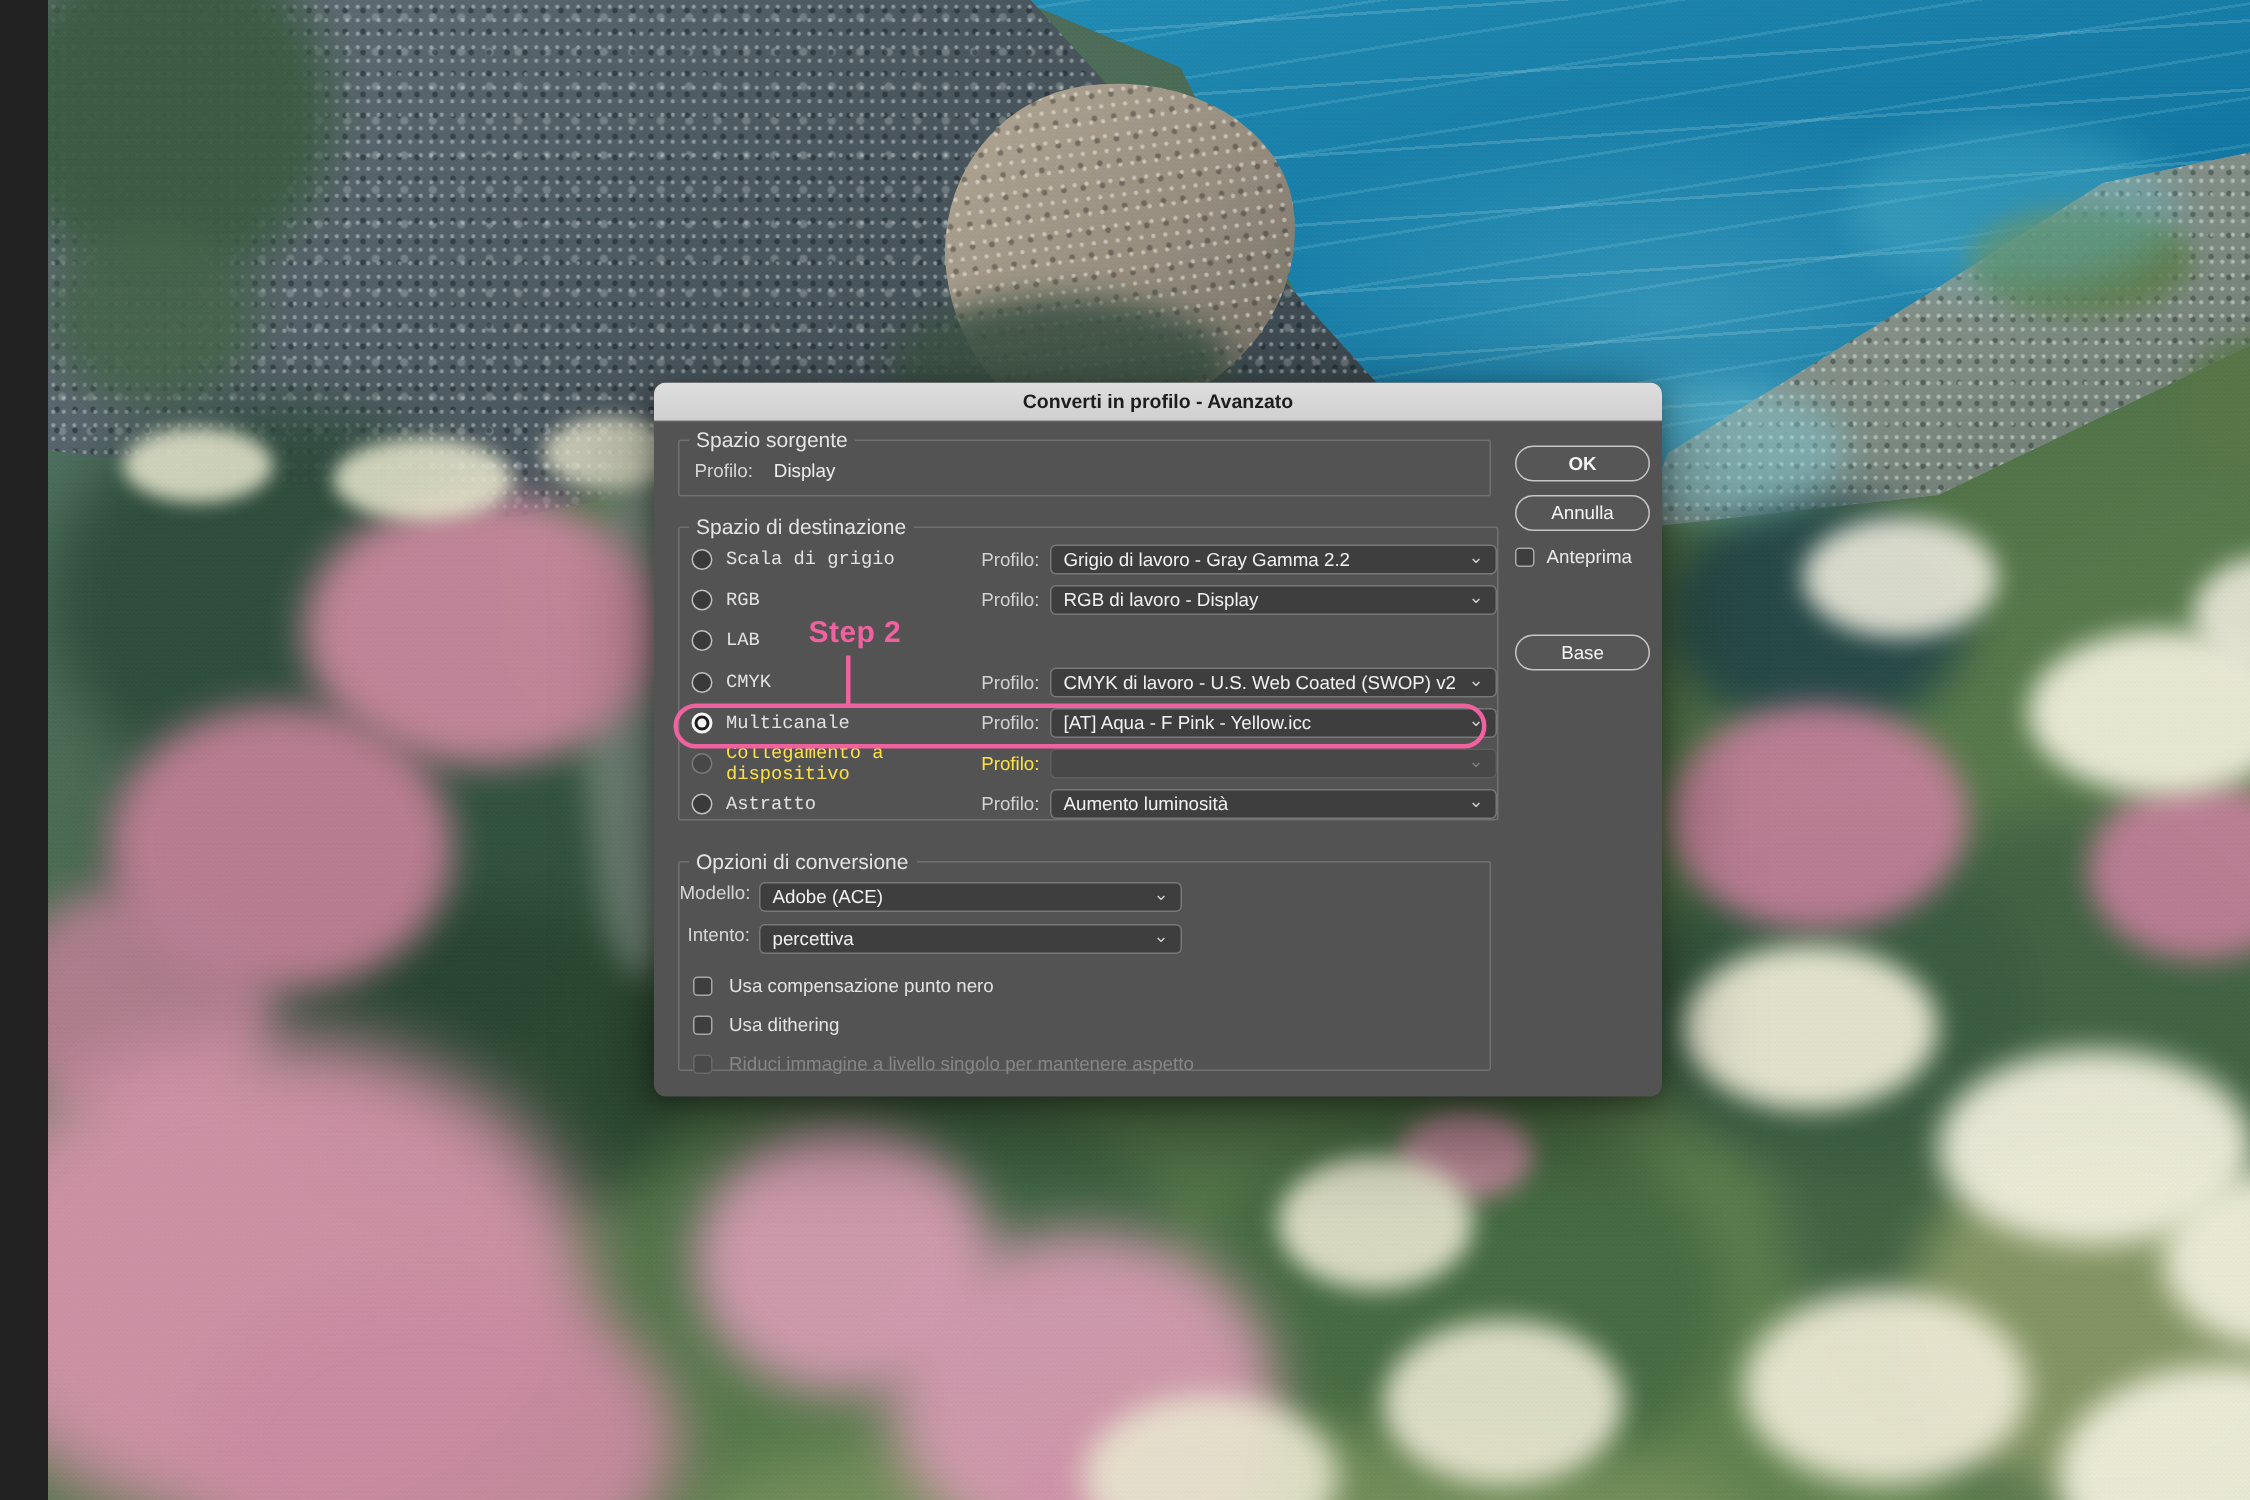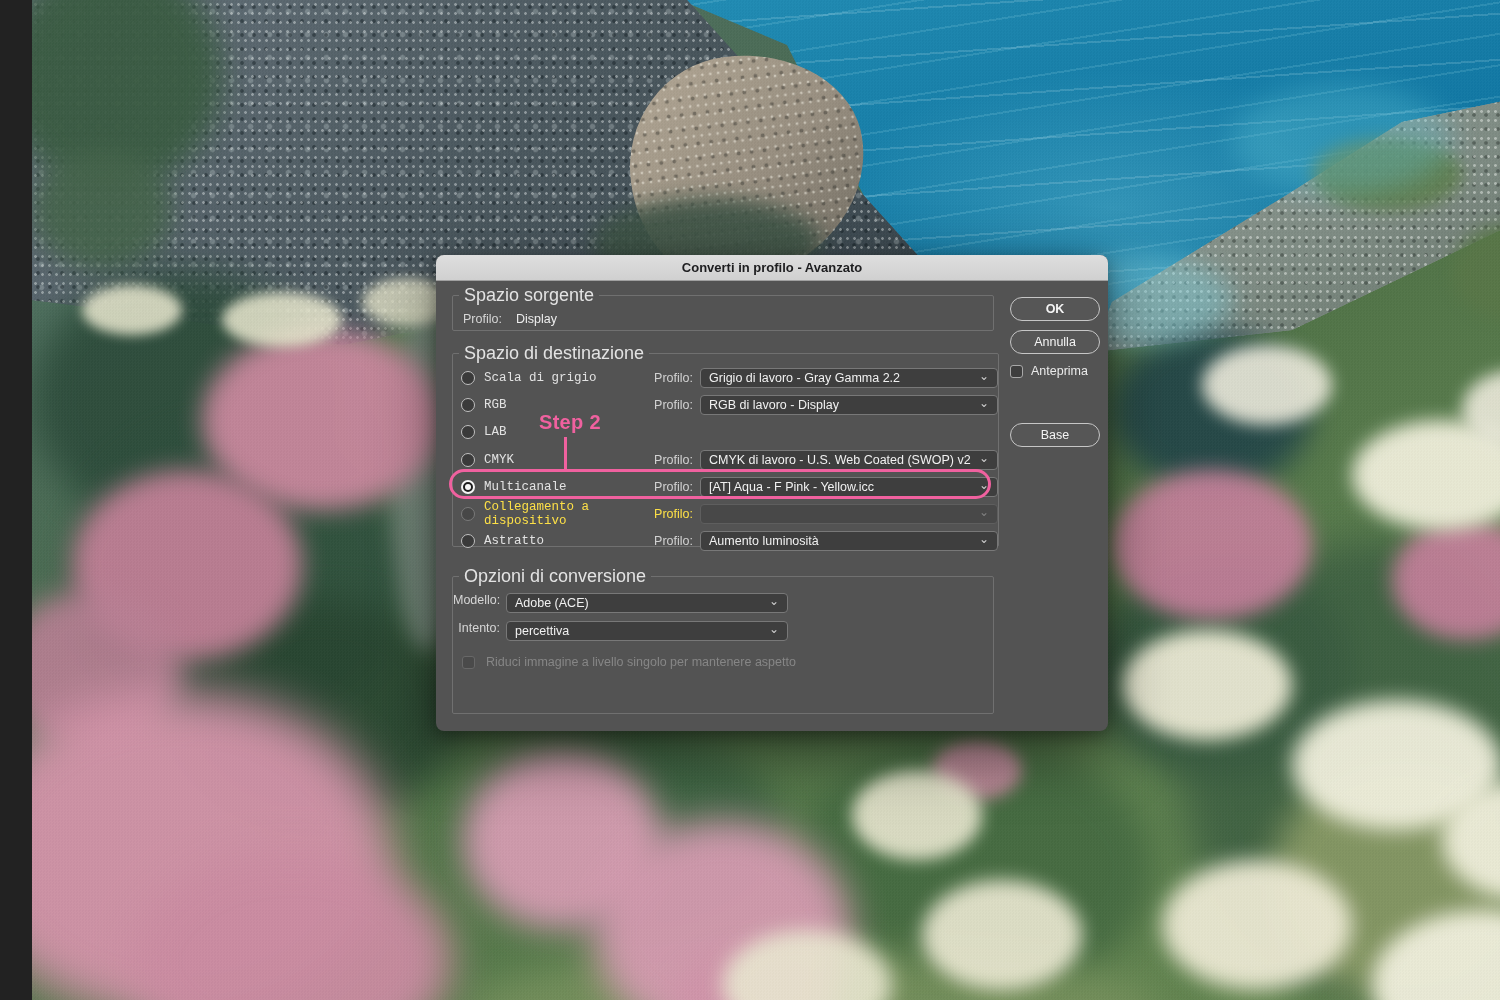--- a/index.html
+++ b/index.html
@@ -48,21 +48,21 @@
   .grain{position:absolute;inset:0;opacity:.55;
     background:repeating-conic-gradient(rgba(255,255,255,.028) 0% 25%,rgba(0,0,0,.028) 0% 50%);
     background-size:3px 3px;}
   
   .dialog{position:absolute;left:404px;top:255px;width:672px;height:476px;background:#535353;
     border-radius:8px;box-shadow:0 22px 60px rgba(0,0,0,.5),0 5px 18px rgba(0,0,0,.35);font-size:12.5px;}
   .titlebar{height:25px;border-radius:8px 8px 0 0;background:linear-gradient(#dedede,#d0d0d0);
     border-bottom:1px solid #a0a0a0;display:flex;align-items:center;justify-content:center;
     color:#1d1d1f;font-weight:bold;font-size:13px;}
   fieldset{position:absolute;left:16px;width:540px;margin:0;padding:0;border:1px solid #707070;border-radius:2px;background:transparent;}
-  legend{font-size:18px;color:#e3e3e3;padding:0 5px;margin-left:6px;}
+  legend{font-size:14px;color:#e3e3e3;padding:0 5px;margin-left:6px;}
   .fs-source{top:30px;height:44px;}
   .fs-dest{top:88px;height:202px;}
   .fs-conv{top:311px;height:146px;}
   .srcline{margin:6px 0 0 10px;color:#d6d6d6;}
   .srcline .v{margin-left:14px;color:#ededed;}
   .drow{display:flex;align-items:center;height:27.3px;padding-left:8px;}
   .drow .left{display:flex;align-items:center;width:186px;font-family:Liberation Mono, monospace;}
   .rlabel{margin-left:9px;color:#e2e2e2;}
   .plabel{width:46px;text-align:right;margin-right:7px;color:#d2d2d2;}
   .radio{width:14px;height:14px;border-radius:50%;border:1.5px solid #c0c0c0;background:#3a3a3a;box-sizing:border-box;flex:none;position:relative;}
@@ -257,20 +257,28 @@
           <span class="chev">⌄</span>
         </div>
       </div>
       <div class="optrow">
         <span class="olabel">Intento:</span>
         <div class="dd">
           <span>percettiva</span>
           <span class="chev">⌄</span>
         </div>
       </div>
+      <div class="crow">
+        <span class="cb"></span>
+        <span class="clabel">Usa compensazione punto nero</span>
+      </div>
+      <div class="crow">
+        <span class="cb"></span>
+        <span class="clabel">Usa dithering</span>
+      </div>
       <div class="crow disabled">
         <span class="cb disabled"></span>
         <span class="clabel">Riduci immagine a livello singolo per mantenere aspetto</span>
       </div>
     </fieldset>
 
     <div class="btn btn-ok">OK</div>
     <div class="btn btn-cancel">Annulla</div>
     <div class="preview">
       <span class="cb"></span>

